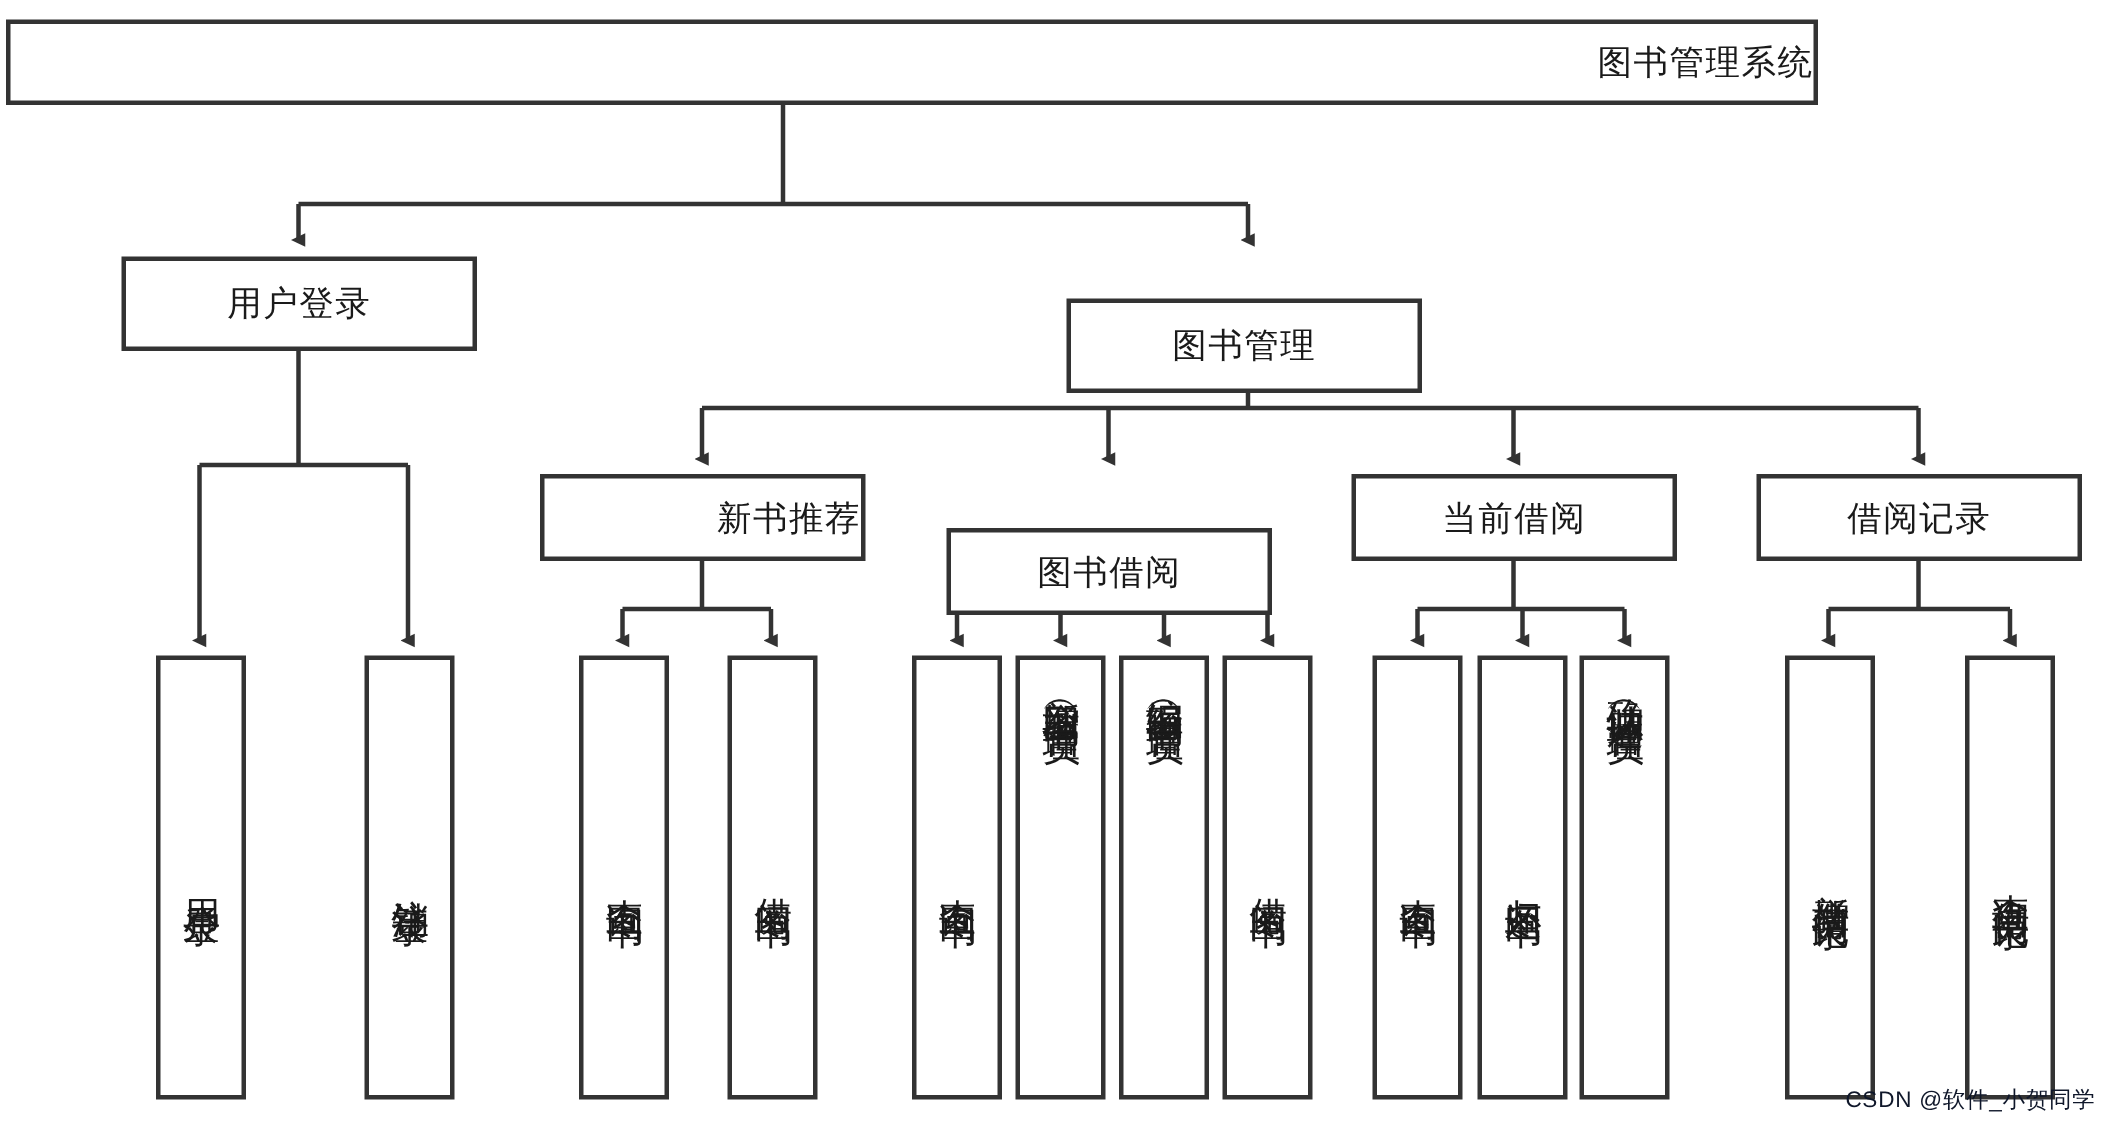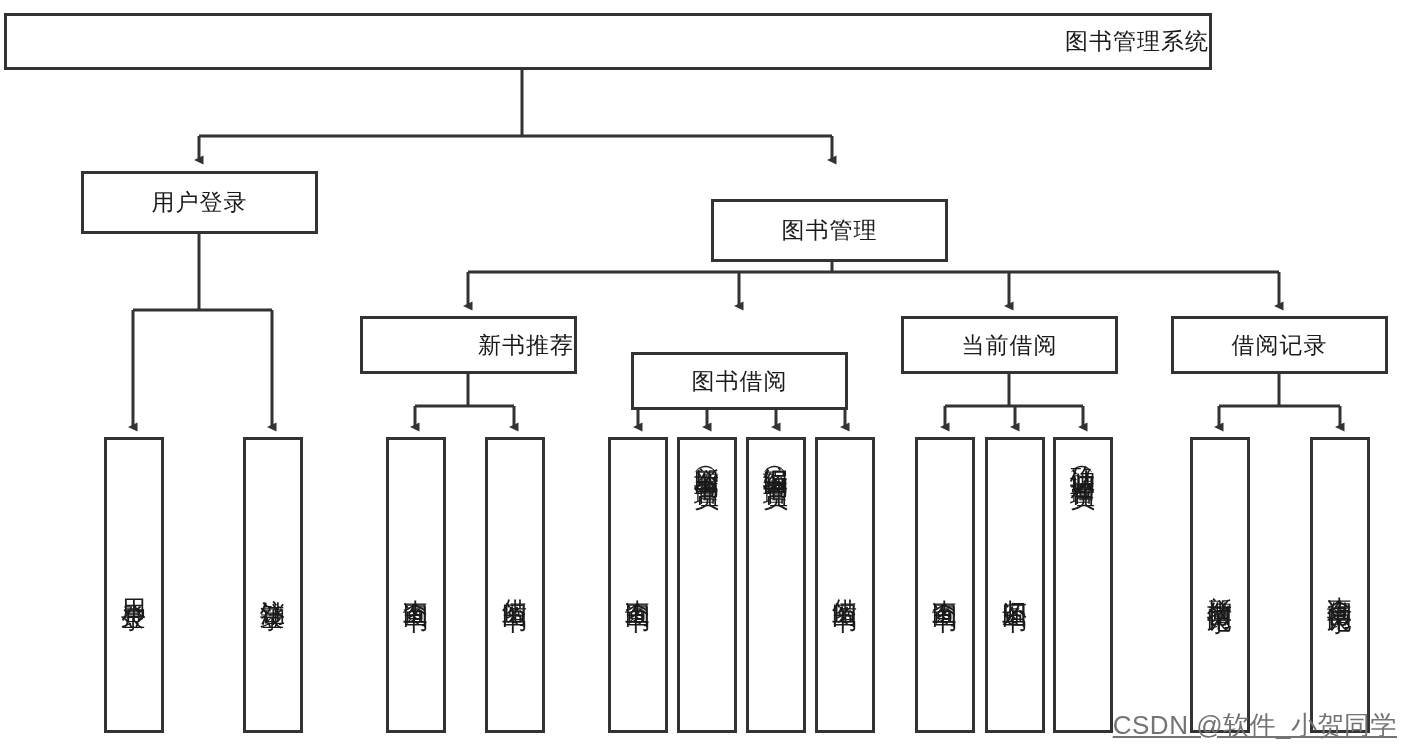--- a/index.html
+++ b/index.html
@@ -65,26 +65,25 @@
   }
   .vwrap.top {
     align-items: flex-start;
     padding-top: 6px;
     box-sizing: border-box;
   }
   .watermark {
     position: absolute;
     right: 8px;
     bottom: 4px;
-    font-size: 26px;
-    color: #737373;
+    font-size: 15px;
+    color: #0f172a;
     letter-spacing: 0.5px;
     white-space: nowrap;
     user-select: none;
-    text-decoration: underline;
   }
 </style>
 </head>
 <body>
 
 <div id="canvas">
 
   <svg class="edges" viewBox="0 0 1405 747" xmlns="http://www.w3.org/2000/svg">
     <defs>
       <marker id="arrow" markerWidth="10" markerHeight="10" refX="5" refY="5" orient="auto" markerUnits="userSpaceOnUse">

